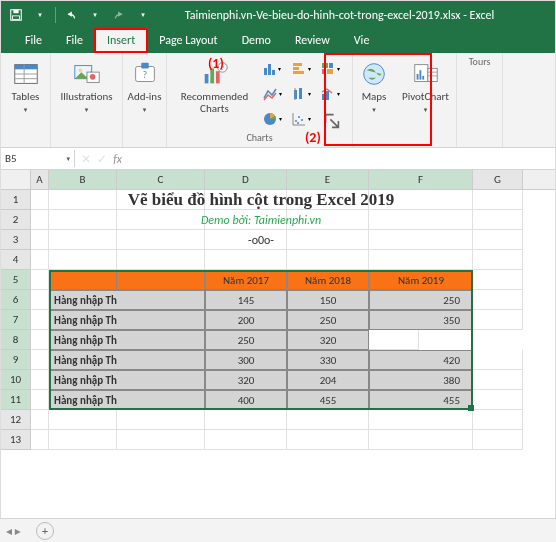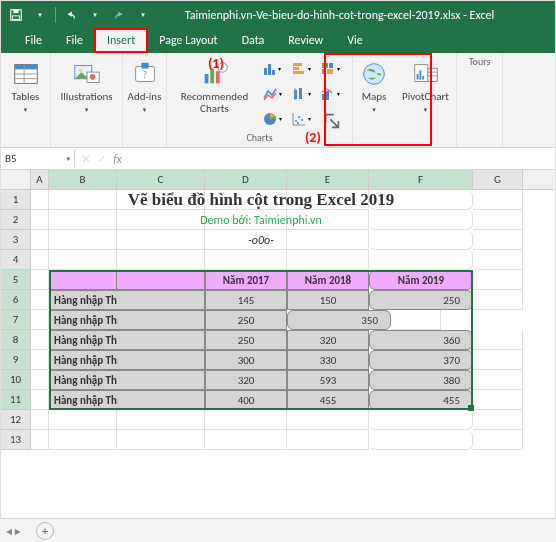--- a/index.html
+++ b/index.html
@@ -38,25 +38,25 @@
   .colhdr { border-right:1px solid #ccc; text-align:center; font-size:11px; color:#333; line-height:20px; background:#e6e6e6; flex:none;}
   .colA{width:18px;} .colB{width:68px;} .colC{width:88px;} .colD{width:82px;} .colE{width:82px;} .colF{width:104px;} .colG{width:50px;}
   .colhdr.sel{background:#c8e0d0;}
   .grid-body { display:flex;}
   .rowhdrs { width:30px; background:#e6e6e6;}
   .rowhdr { height:20px; border-bottom:1px solid #ccc; border-right:1px solid #ccc; text-align:center; font-size:11px; line-height:20px; color:#333;}
   .rowhdr.sel{background:#c8e0d0;}
   .cells { position:relative;}
   .row { display:flex; height:20px;}
   .cell { border-right:1px solid #e0e0e0; border-bottom:1px solid #e0e0e0; font-size:11px; line-height:20px; padding:0 4px; overflow:hidden; white-space:nowrap;}
-  .cell.colA{width:18px;padding:0;} .cell.colB{width:68px;} .cell.colC{width:88px;} .cell.colD{width:82px;} .cell.colE{width:82px;} .cell.colF{width:104px;border-radius:6px;} .cell.colG{width:50px;}
+  .cell.colA{width:18px;padding:0;} .cell.colB{width:68px;} .cell.colC{width:88px;} .cell.colD{width:82px;} .cell.colE{width:82px;} .cell.colF{width:104px;} .cell.colG{width:50px;}
   .title-cell { font-family:"Times New Roman",serif; font-weight:bold; font-size:17px; text-align:center;}
-  .subtitle-cell { color:#2aa84f; }
-  .ooo{ text-align:right;font-style:italic;}
-  .tbl-header{ background:#f0abfc; font-weight:bold; text-align:center; border:1px solid #888;}
+  .subtitle-cell { color:#2aa84f; font-style:italic; }
+  .ooo{ text-align:right;}
+  .tbl-header{ background:#f97316; font-weight:normal; text-align:center; border:1px solid #888;}
   .tbl-cell{ background:#d4d4d4; border:1px solid #888;}
   .tbl-label{ font-weight:bold; text-align:left;}
   .tbl-val{ text-align:center;}
   .tbl-val-r{ text-align:right; padding-right:12px;}
   .selection-box { position:absolute; border:2px solid #217346; pointer-events:none;}
   .selection-box .handle{ position:absolute; right:-3px; bottom:-3px; width:6px; height:6px; background:#217346;}
   .sheettabs { position:absolute; bottom:0; left:0; right:0; height:24px; background:#f3f3f3; border-top:1px solid #d4d4d4; display:flex; align-items:center; padding-left:30px; gap:4px;}
   .navset{ position:absolute; left:6px; display:flex; gap:2px; color:#888;}
   .sheettab{ background:#fff; border:1px solid #ccc; border-bottom:none; padding:3px 12px; font-size:11px; font-weight:bold;}
   .addsheet{ width:18px; height:18px; border:1px solid #bbb; border-radius:50%; display:flex; align-items:center; justify-content:center; color:#666; margin-left:6px; font-size:12px;}
@@ -94,21 +94,21 @@
   </div>
   <div class="title-text">Taimienphi.vn-Ve-bieu-do-hinh-cot-trong-excel-2019.xlsx - Excel</div>
   <div style="width:30px"></div>
 </div>
 
 <div class="menubar">
   <div class="menutab">File</div>
   <div class="menutab">File</div>
   <div class="menutab active highlighted">Insert</div>
   <div class="menutab">Page Layout</div>
-  <div class="menutab">Data</div>
+  <div class="menutab">Demo</div>
   <div class="menutab">Review</div>
   <div class="menutab">Vie</div>
 </div>
 
 <div class="ribbon">
   <div class="rgroup" style="width:50px">
     <div class="rgroup-content">
       <div class="bigbtn">
         <div class="ic">
             <svg viewBox="0 0 32 32">
@@ -387,48 +387,48 @@
           <div class="cell colC tbl-cell" style="border-left:none"></div>
           <div class="cell colD tbl-cell tbl-val">145</div>
           <div class="cell colE tbl-cell tbl-val">150</div>
           <div class="cell colF tbl-cell tbl-val-r">250</div>
           <div class="cell colG"></div>
         </div>
       <div class="row">
           <div class="cell colA"></div>
           <div class="cell colB tbl-cell tbl-label" style="border-right:none;overflow:visible">Hàng nhập Tháng 6</div>
           <div class="cell colC tbl-cell" style="border-left:none"></div>
+          <div class="cell colD tbl-cell tbl-val">200</div>
           <div class="cell colE tbl-cell tbl-val">250</div>
           <div class="cell colF tbl-cell tbl-val-r">350</div>
           <div class="cell colG"></div>
         </div>
       <div class="row">
           <div class="cell colA"></div>
           <div class="cell colB tbl-cell tbl-label" style="border-right:none;overflow:visible">Hàng nhập Tháng 7</div>
           <div class="cell colC tbl-cell" style="border-left:none"></div>
           <div class="cell colD tbl-cell tbl-val">250</div>
           <div class="cell colE tbl-cell tbl-val">320</div>
-          <div class="cell colF tbl-cell tbl-val-r">360</div>
           <div class="cell colG"></div>
         </div>
       <div class="row">
           <div class="cell colA"></div>
           <div class="cell colB tbl-cell tbl-label" style="border-right:none;overflow:visible">Hàng nhập Tháng 8</div>
           <div class="cell colC tbl-cell" style="border-left:none"></div>
           <div class="cell colD tbl-cell tbl-val">300</div>
           <div class="cell colE tbl-cell tbl-val">330</div>
-          <div class="cell colF tbl-cell tbl-val-r">370</div>
+          <div class="cell colF tbl-cell tbl-val-r">420</div>
           <div class="cell colG"></div>
         </div>
       <div class="row">
           <div class="cell colA"></div>
           <div class="cell colB tbl-cell tbl-label" style="border-right:none;overflow:visible">Hàng nhập Tháng 9</div>
           <div class="cell colC tbl-cell" style="border-left:none"></div>
           <div class="cell colD tbl-cell tbl-val">320</div>
-          <div class="cell colE tbl-cell tbl-val">593</div>
+          <div class="cell colE tbl-cell tbl-val">204</div>
           <div class="cell colF tbl-cell tbl-val-r">380</div>
           <div class="cell colG"></div>
         </div>
       <div class="row">
           <div class="cell colA"></div>
           <div class="cell colB tbl-cell tbl-label" style="border-right:none;overflow:visible">Hàng nhập Tháng 10</div>
           <div class="cell colC tbl-cell" style="border-left:none"></div>
           <div class="cell colD tbl-cell tbl-val">400</div>
           <div class="cell colE tbl-cell tbl-val">455</div>
           <div class="cell colF tbl-cell tbl-val-r">455</div>

